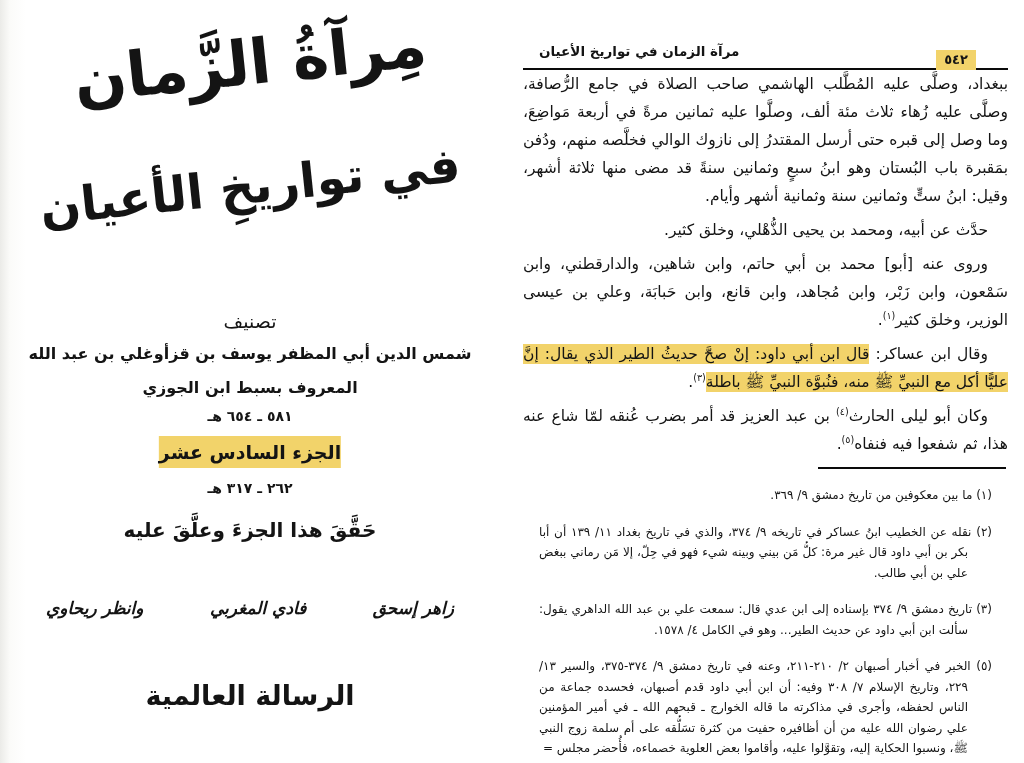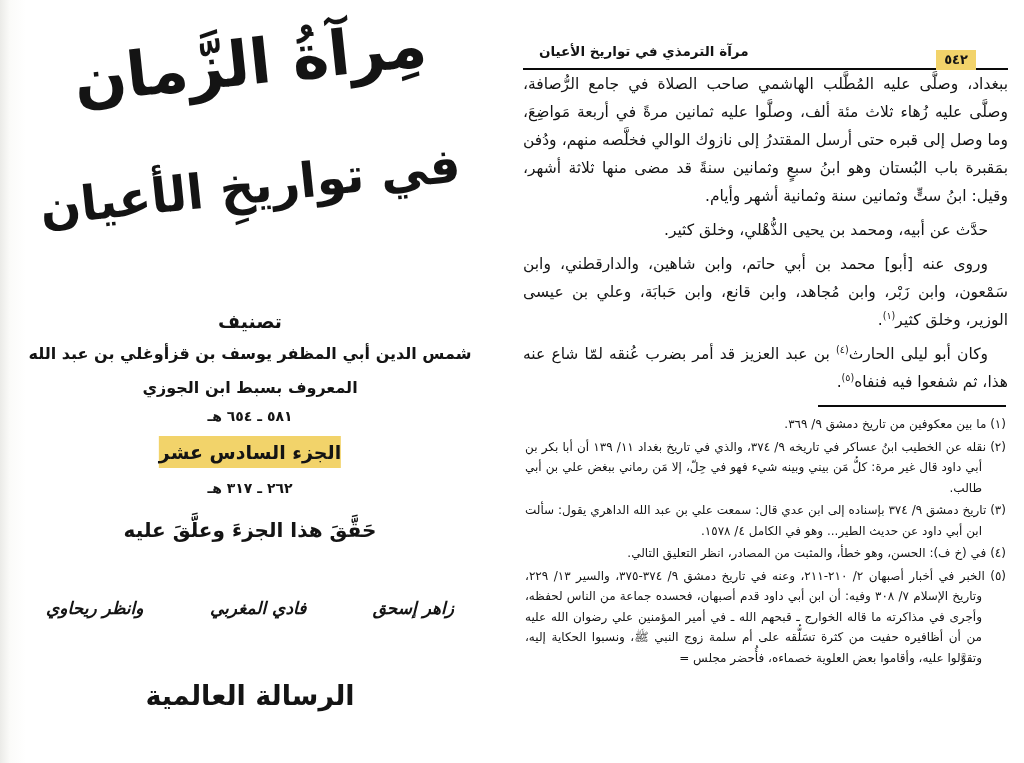--- a/index.html
+++ b/index.html
@@ -10,21 +10,21 @@
     direction:rtl;
   }
   
   .page-left{
     position:absolute;top:0;left:0;width:500px;height:763px;
     background:linear-gradient(to right,#ebebe8 0px,#fbfbf9 10px,#ffffff 26px);
   }
   .page-left .abs{position:absolute;left:0;right:0;text-align:center;}
   .cal-title-1{top:26px;font-size:62px;font-weight:bold;transform:rotate(-6deg);letter-spacing:-2px;}
   .cal-title-2{top:158px;font-size:48px;font-weight:bold;transform:rotate(-6deg);letter-spacing:-1px;}
-  .tasnif{top:310px;font-size:19px;font-weight:bold;letter-spacing:2px;}
+  .tasnif{top:310px;font-size:19px;font-weight:normal;letter-spacing:2px;}
   .author-1{top:344px;font-size:16px;font-weight:bold;}
   .author-2{top:378px;font-size:16px;font-weight:bold;}
   .dates{top:408px;font-size:14px;font-weight:bold;}
   .volume-badge{
     position:absolute;top:436px;left:50%;transform:translateX(-50%);
     background:var(--hl,#f2d36a);padding:5px 0;font-size:19px;font-weight:bold;
     white-space:nowrap;
   }
   .coverage{top:480px;font-size:14px;font-weight:bold;}
   .tahqiq{top:518px;font-size:20px;font-weight:bold;}
@@ -51,21 +51,21 @@
   .rp-body p{margin:0 0 6px;}
   .rp-body p.indent{text-indent:20px;}
   .hl{background:var(--hl,#f2d36a);padding:1px 0;}
   .sup{font-size:0.62em;vertical-align:super;line-height:0;}
   .fn-sep{
     width:188px;border:none;border-top:2px solid #0a0a0a;
     margin:9px auto 7px 0; 
     margin-right:2px;margin-left:auto;display:block;
   }
   .footnotes{font-size:12px;line-height:20.5px;text-align:justify;}
-  .footnotes .fn{padding-right:24px;text-indent:-24px;margin:2px;}
+  .footnotes .fn{padding-right:24px;text-indent:-24px;margin:16px;}
   .footnotes .fn.cont{padding-right:24px;text-indent:0;}
 </style>
 </head>
 <body>
 
 <div class="spread">
 
   <div class="page-left">
     <div class="abs cal-title-1">مِرآةُ الزَّمان</div>
     <div class="abs cal-title-2">في تواريخِ الأعيان</div>
@@ -80,34 +80,34 @@
         <span class="editor">زاهر إسحق</span>
         <span class="editor">فادي المغربي</span>
         <span class="editor">وانظر ريحاوي</span>
       </div>
     <div class="abs publisher">الرسالة العالمية</div>
   </div>
 
   <div class="page-right">
     <div class="rp-inner">
       <div class="rp-header">
-        <span class="rp-title">مرآة الترمذي في تواريخ الأعيان</span>
+        <span class="rp-title">مرآة الزمان في تواريخ الأعيان</span>
         <span class="rp-num">٥٤٢</span>
       </div>
       <hr class="rp-rule">
       <div class="rp-body">
           <p class=""><span>ببغداد، وصلَّى عليه المُطَّلب الهاشمي صاحب الصلاة في جامع الرُّصافة، وصلَّى عليه زُهاء ثلاث مئة ألف، وصلَّوا عليه ثمانين مرةً في أربعة مَواضِعَ، وما وصل إلى قبره حتى أرسل المقتدرُ إلى نازوك الوالي فخلَّصه منهم، ودُفن بمَقبرة باب البُستان وهو ابنُ سبعٍ وثمانين سنةً قد مضى منها ثلاثة أشهر، وقيل: ابنُ ستٍّ وثمانين سنة وثمانية أشهر وأيام.</span></p>
           <p class="indent"><span>حدَّث عن أبيه، ومحمد بن يحيى الذُّهْلي، وخلق كثير.</span></p>
           <p class="indent"><span>وروى عنه [أبو] محمد بن أبي حاتم، وابن شاهين، والدارقطني، وابن سَمْعون، وابن زَبْر، وابن مُجاهد، وابن قانع، وابن حَبابَة، وعلي بن عيسى الوزير، وخلق كثير</span><span class="sup">(١)</span><span>.</span></p>
+          <p class="indent"><span>وقال ابن عساكر: </span><span class="hl">قال ابن أبي داود: إنْ صحَّ حديثُ الطير الذي يقال: إنَّ عليًّا أكل مع النبيِّ ﷺ منه، فنُبوَّة النبيِّ ﷺ باطلة</span><span class="sup">(٣)</span><span>.</span></p>
           <p class="indent"><span>وكان أبو ليلى الحارث</span><span class="sup">(٤)</span><span> بن عبد العزيز قد أمر بضرب عُنقه لمّا شاع عنه هذا، ثم شفعوا فيه فنفاه</span><span class="sup">(٥)</span><span>.</span></p>
         </div>
       <hr class="fn-sep">
       <div class="footnotes">
           <div class="fn">(١) ما بين معكوفين من تاريخ دمشق ٩/ ٣٦٩.</div>
           <div class="fn">(٢) نقله عن الخطيب ابنُ عساكر في تاريخه ٩/ ٣٧٤، والذي في تاريخ بغداد ١١/ ١٣٩ أن أبا بكر بن أبي داود قال غير مرة: كلُّ مَن بيني وبينه شيء فهو في حِلّ، إلا مَن رماني ببغض علي بن أبي طالب.</div>
           <div class="fn">(٣) تاريخ دمشق ٩/ ٣٧٤ بإسناده إلى ابن عدي قال: سمعت علي بن عبد الله الداهري يقول: سألت ابن أبي داود عن حديث الطير... وهو في الكامل ٤/ ١٥٧٨.</div>
-          <div class="fn">(٤) في (خ ف): الحسن، وهو خطأ، والمثبت من المصادر، انظر التعليق التالي.</div>
           <div class="fn">(٥) الخبر في أخبار أصبهان ٢/ ٢١٠-٢١١، وعنه في تاريخ دمشق ٩/ ٣٧٤-٣٧٥، والسير ١٣/ ٢٢٩، وتاريخ الإسلام ٧/ ٣٠٨ وفيه: أن ابن أبي داود قدم أصبهان، فحسده جماعة من الناس لحفظه، وأجرى في مذاكرته ما قاله الخوارج ـ قبحهم الله ـ في أمير المؤمنين علي رضوان الله عليه من أن أظافيره حفيت من كثرة تسَلُّقه على أم سلمة زوج النبي ﷺ، ونسبوا الحكاية إليه، وتقوَّلوا عليه، وأقاموا بعض العلوية خصماءه، فأُحضر مجلس =</div>
         </div>
     </div>
   </div>
 
 </div>
 
 </body></html>

